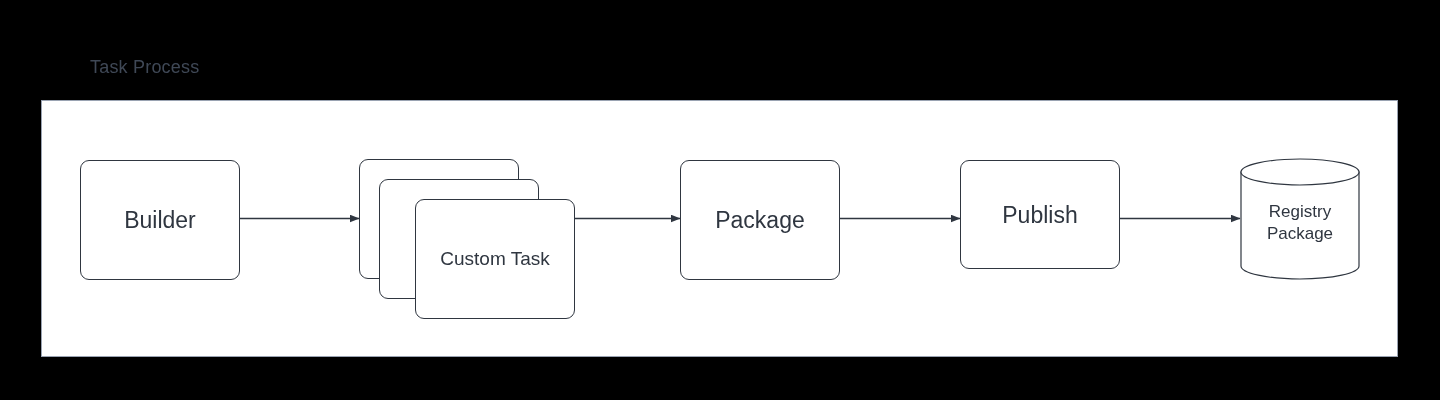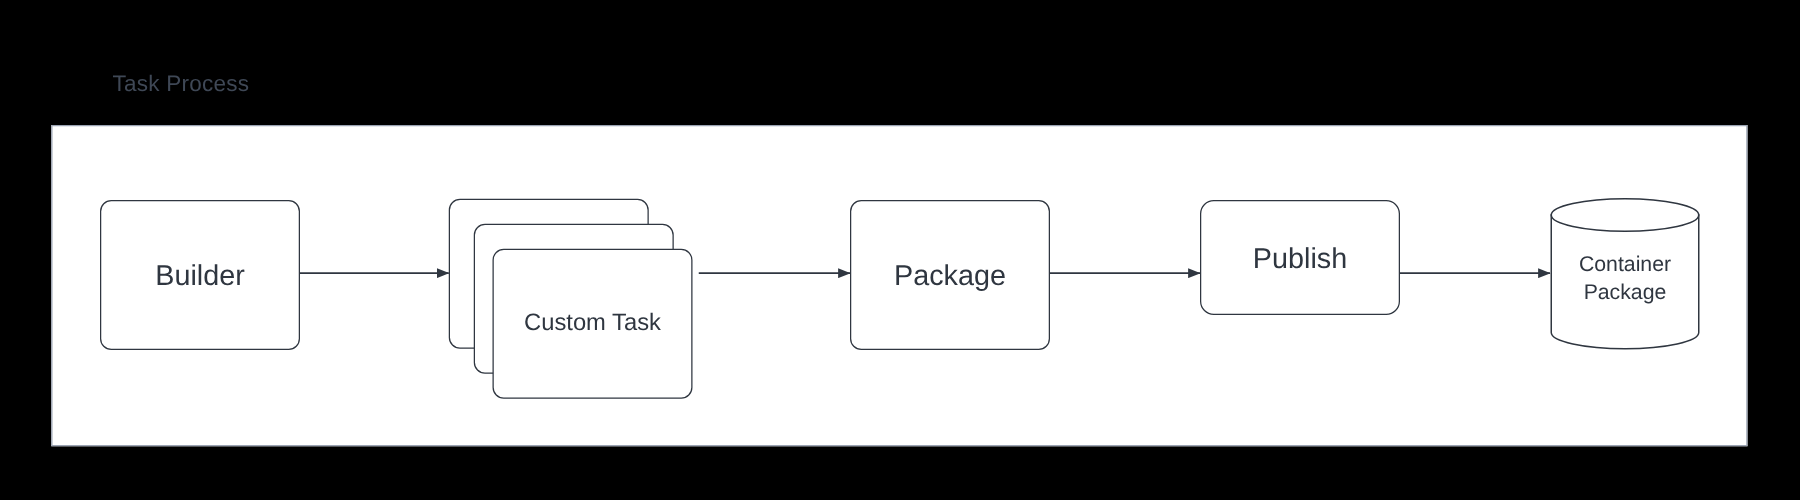--- a/index.html
+++ b/index.html
@@ -60,36 +60,36 @@
     display: flex;
     align-items: center;
     justify-content: center;
     text-align: center;
     color: #2f3640;
     font-size: 23px;
     line-height: 22px;
   }
   .node-builder { left: 80px;  top: 160px; width: 160px; height: 120px; }
   .node-package { left: 680px; top: 160px; width: 160px; height: 120px; }
-  .node-publish { left: 960px; top: 160px; width: 160px; height: 92px; border-radius: 11px; }
+  .node-publish { left: 960px; top: 160px; width: 160px; height: 109px; }
 
   
   .stack-card {
     position: absolute;
     width: 160px;
     height: 120px;
     background: #ffffff;
     border: 1px solid #2f3640;
     border-radius: 9px;
     box-sizing: border-box;
   }
   .stack-card-1 { left: 359px; top: 159px; z-index: 3; }
   .stack-card-2 { left: 379px; top: 179px; z-index: 4; }
   .stack-card-3 {
-    left: 394px; top: 199px; z-index: 5;
+    left: 415px; top: 199px; z-index: 5;
     display: flex;
     align-items: center;
     justify-content: center;
     color: #2f3640;
     font-size: 19px;
     line-height: 24px;
   }
 
   
   .cylinder {
@@ -152,18 +152,18 @@
   <div class="node node-package">Package</div>
 
   <div class="node node-publish">Publish</div>
 
   <div class="cylinder">
     <svg width="120" height="122" viewBox="0 0 120 122">
       <path d="M1,14 L1,108 A59,13 0 0,0 119,108 L119,14 Z" fill="#ffffff" stroke="#2f3640" stroke-width="1.2"></path>
       <ellipse cx="60" cy="14" rx="59" ry="13" fill="#ffffff" stroke="#2f3640" stroke-width="1.2"></ellipse>
     </svg>
     <div class="cylinder-label">
-      <span>Container</span>
+      <span>Registry</span>
       <span>Package</span>
     </div>
   </div>
 
 </div>
 
 </body></html>

